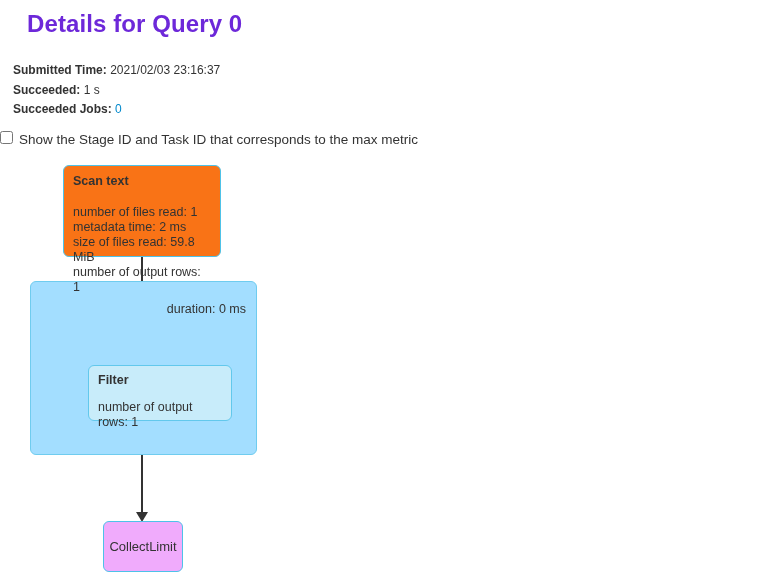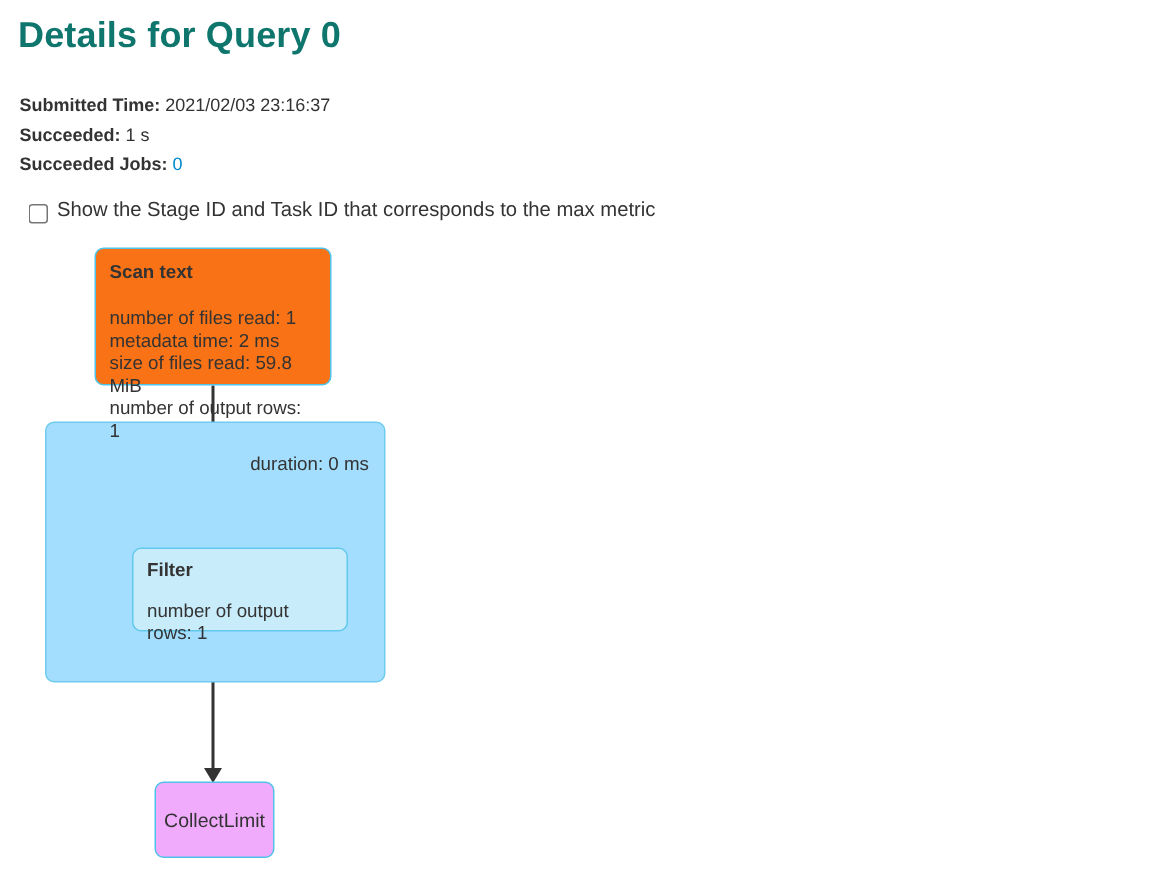--- a/index.html
+++ b/index.html
@@ -13,48 +13,48 @@
     position: relative;
     overflow: hidden;
     font-family: "Liberation Sans", sans-serif;
     color: #333333;
     -webkit-font-smoothing: antialiased;
   }
 
   
   .page-title {
     position: absolute;
-    left: 12px;
+    left: 27px;
     top: 10px;
     font-size: 24px;
     font-weight: bold;
-    color: #0f766e;
+    color: #6d28d9;
     letter-spacing: 0.1px;
     line-height: 28px;
   }
 
   .summary {
     position: absolute;
     left: 13px;
     top: 61px;
     font-size: 12px;
     line-height: 19.5px;
     color: #333333;
   }
   .summary .row { white-space: nowrap; }
   .summary .k { font-weight: bold; }
   .summary .v { font-weight: normal; }
   .summary .v.link { color: #0088cc; }
 
   .checkbox-row {
     position: absolute;
-    left: 19px;
+    left: 0;
     top: 131px;
     display: flex;
-    align-items: flex-end;
+    align-items: flex-start;
     font-size: 13.5px;
     line-height: 18px;
     color: #333333;
   }
   .checkbox-row input[type="checkbox"] {
     margin: 0 6px 0 0;
     width: 13px;
     height: 13px;
     vertical-align: middle;
   }

